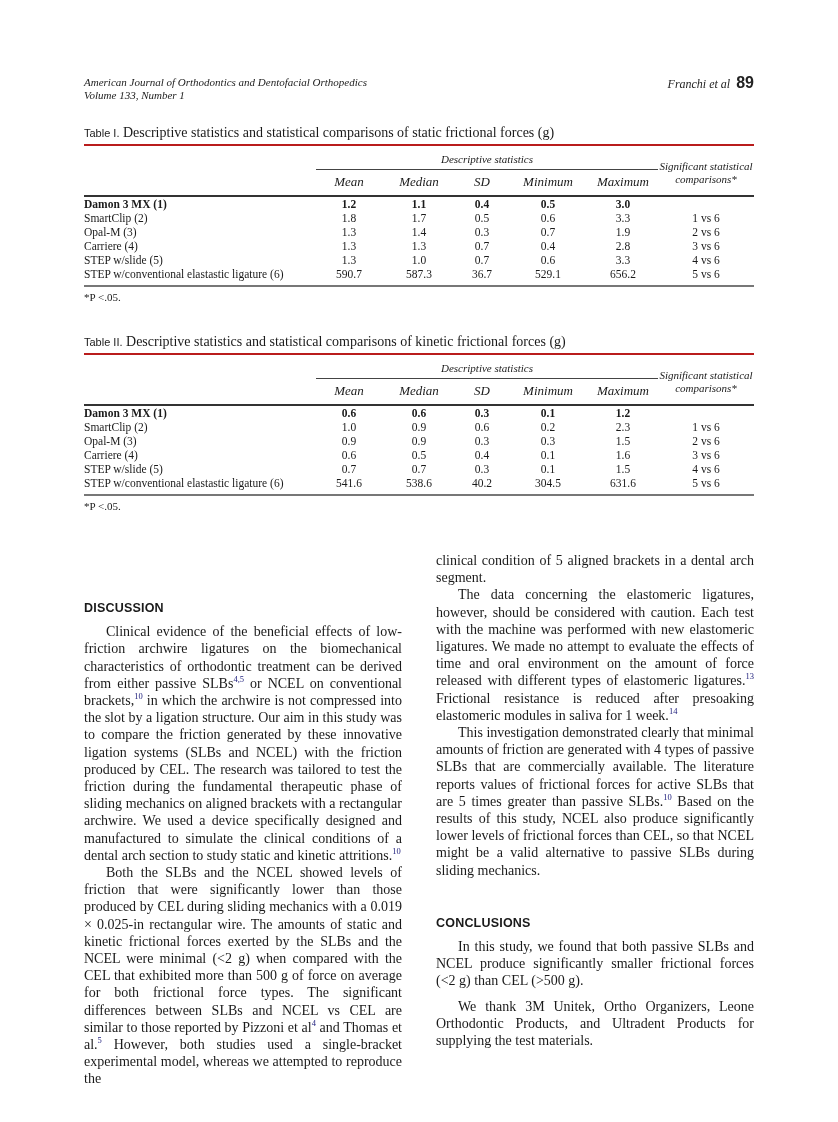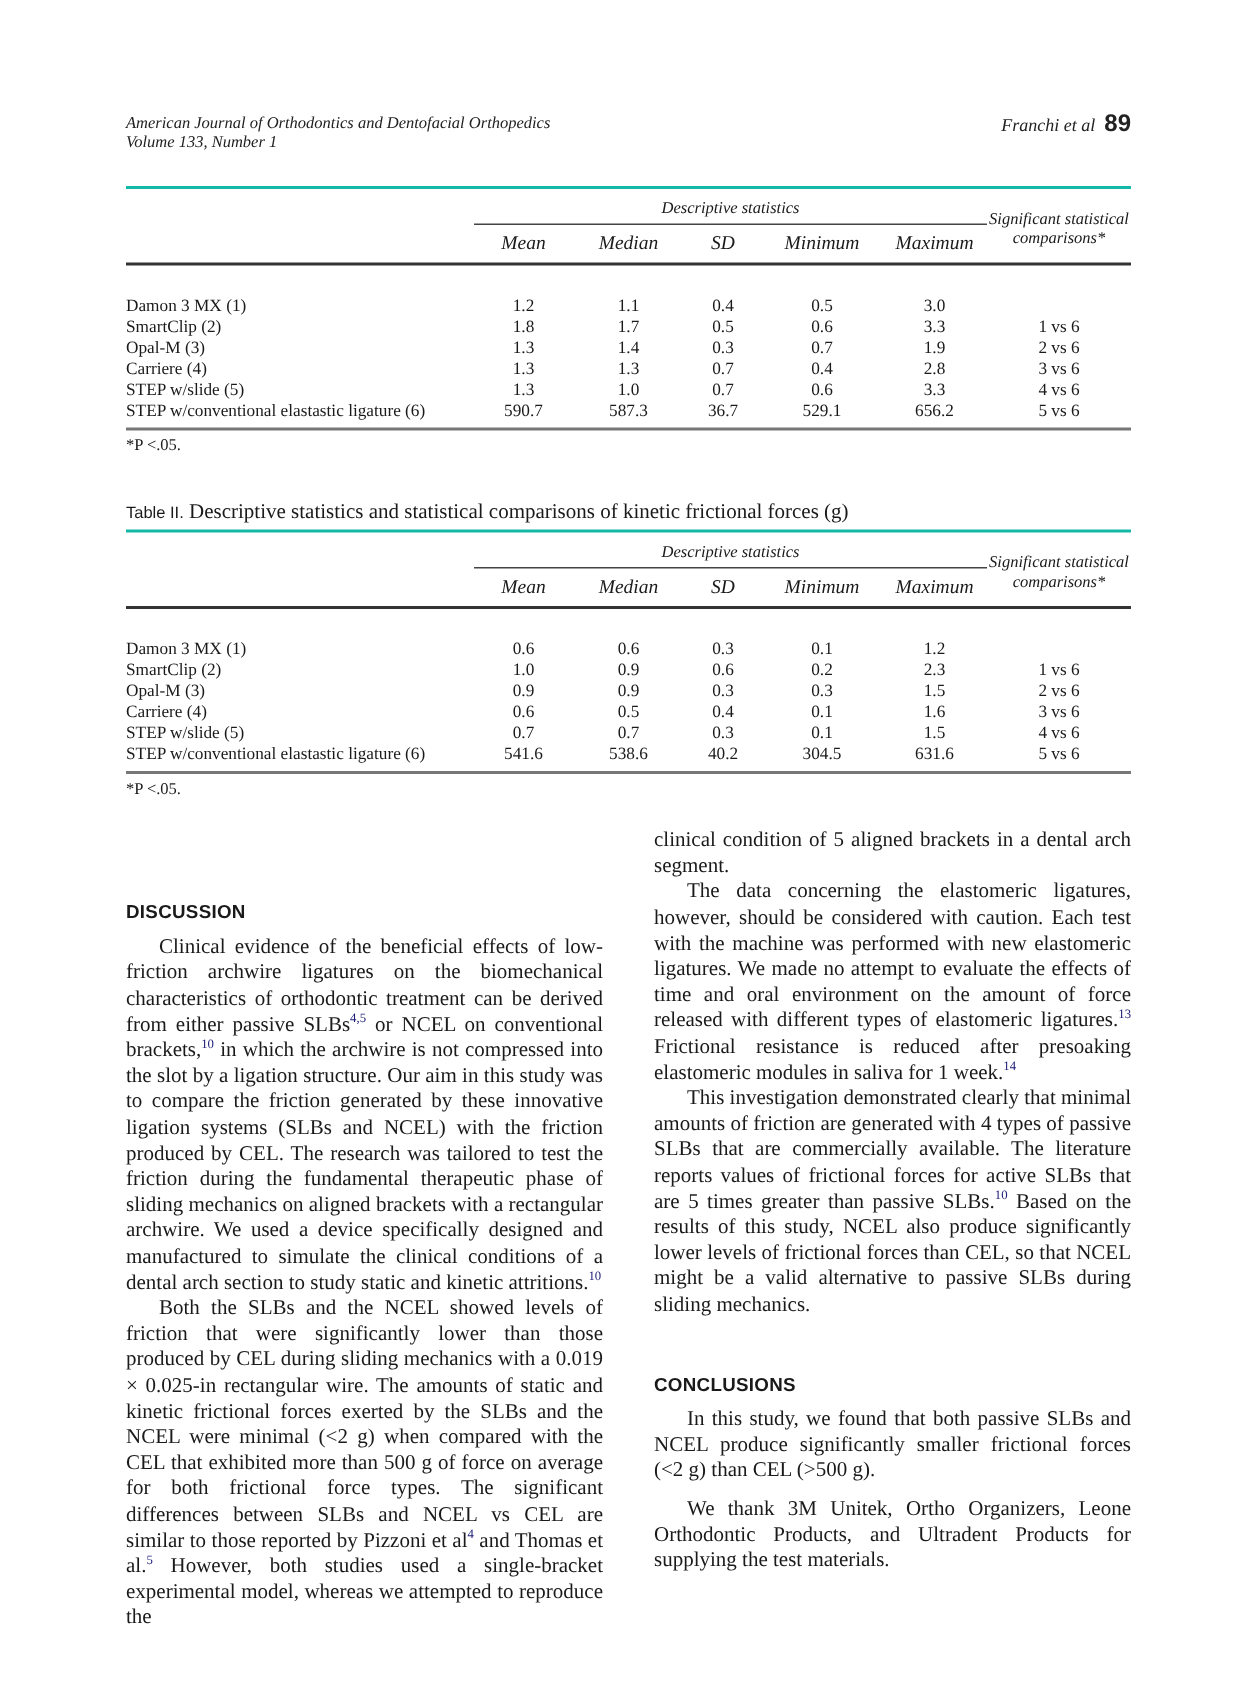--- a/index.html
+++ b/index.html
@@ -17,33 +17,33 @@
     .running-head .page-num {
       font-style: normal; font-family: "Liberation Sans", sans-serif; font-weight: bold;
       margin-left: 6px; font-size: 16px;
     }
     .table-block { position: absolute; left: 84px; width: 670px; }
     .table-caption { font-size: 14px; line-height: 18px; margin-bottom: 2px; }
     .table-caption .label {
       font-family: "Liberation Sans", sans-serif; font-size: 11px;
     }
     table { width: 100%; border-collapse: collapse; font-size: 11.5px; }
-    table.stats { border-top: 2px solid #14b8a6; border-bottom: 2px solid #777; }
+    table.stats { border-top: 2px solid #b91c1c; border-bottom: 2px solid #777; }
     .hdr1 td { padding-top: 6px; height: 14px; }
     .hdr-desc {
       text-align: center; font-style: italic; font-size: 11px;
       border-bottom: 1px solid #444; padding-bottom: 3px;
     }
     .hdr-sig { text-align: center; font-style: italic; font-size: 11px; line-height: 13px; vertical-align: middle; }
     .hdr2 td {
       font-style: italic; font-size: 13px; padding: 4px 0 5px 0;
       border-bottom: 2px solid #333; text-align: center;
     }
     .hdr2 td.blank, .hdr2 td.sigcell { border-bottom: 2px solid #333; }
-    tr.first-row td { padding-top: 20px; }
+    tr.first-row td { padding-top: 0; font-weight: bold; }
     tbody td { line-height: 14px; padding: 0; }
     tbody td.name { text-align: left; }
     tbody td.num { text-align: center; }
     tbody td.sig { text-align: center; }
     tr.last-row td { padding-bottom: 4px; }
     .footnote { font-size: 11px; margin-top: 4px; }
     .columns { position: absolute; top: 552px; left: 84px; width: 670px; }
     .col { position: absolute; top: 0; width: 318px; font-size: 14px; line-height: 17.2px; text-align: justify; }
     .col.left { left: 0; margin-top: 48px; }
     .col.right { left: 352px; }
@@ -60,20 +60,24 @@
 
 <div class="running-head">
   <div>American Journal of Orthodontics and Dentofacial Orthopedics</div>
   <div>Volume 133, Number 1</div>
   <div class="right">
     <span>Franchi et al</span><span class="page-num">89</span>
   </div>
 </div>
 
 <div class="table-block" style="top:124px;">
+  <div class="table-caption">
+    <span class="label">Table I.</span>
+    <span>Descriptive statistics and statistical comparisons of static frictional forces (g)</span>
+  </div>
   <table class="stats">
     <colgroup>
       <col style="width:232px">
         <col style="width:66px">
         <col style="width:74px">
         <col style="width:52px">
         <col style="width:80px">
         <col style="width:70px">
         <col>
     </colgroup>

